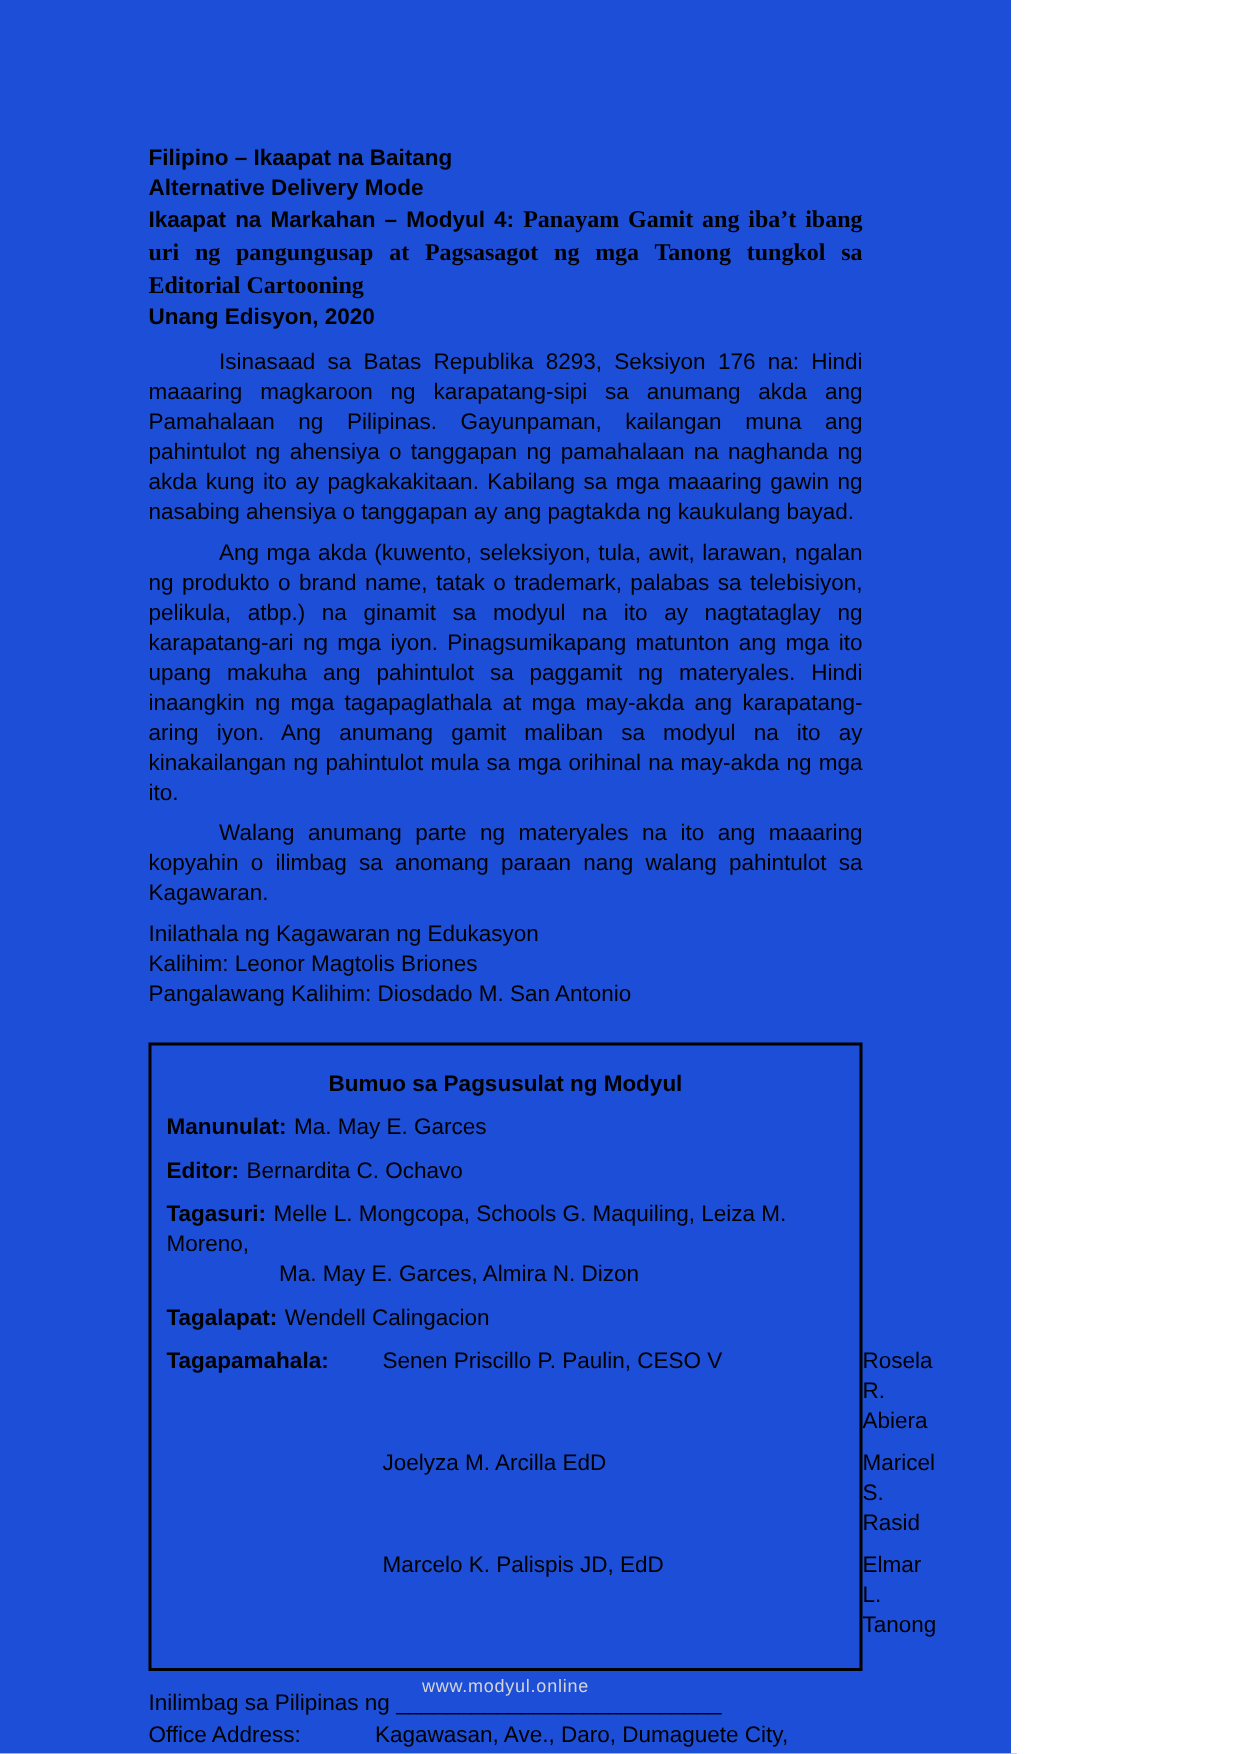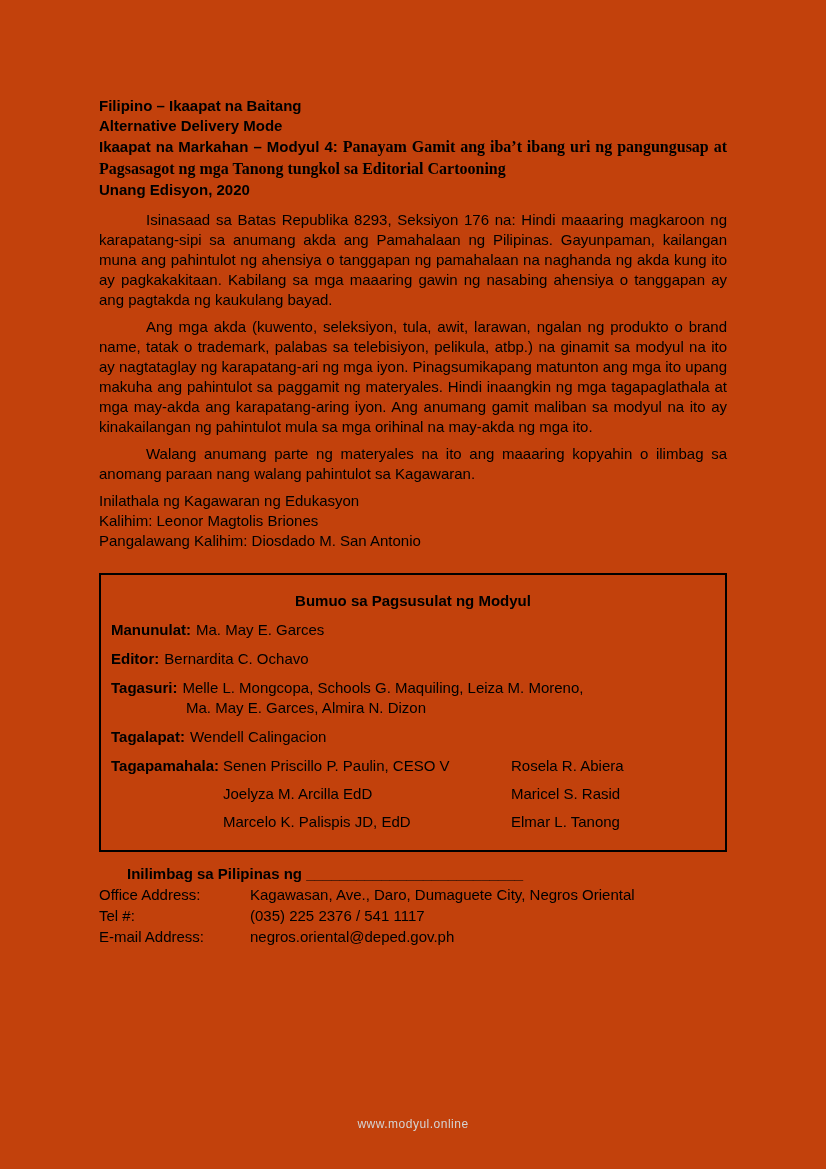--- a/index.html
+++ b/index.html
@@ -1,19 +1,19 @@
 <!DOCTYPE html>
 <html><head>
 <meta charset="utf-8">
 <style>
   html, body { margin:0; padding:0; background:#ffffff; }
   .page {
     position:relative;
-    width:826px; height:1169px;
-    background:#c2410c;
+    width:674px; height:1169px;
+    background:#1d4ed8;
     box-sizing:border-box;
     padding:96px 99px 0 99px;
     overflow:hidden;
     font-family:"Liberation Sans", sans-serif;
     font-size:15px;
     color:#000;
   }
   .hdr-line { font-weight:bold; line-height:20px; }
   .hdr-module { font-weight:bold; line-height:22px; text-align:justify; margin:0; }
   .hdr-module .module-title { font-size:16px;font-family:Liberation Serif, serif; }
@@ -35,26 +35,27 @@
   }
   .credits-title { text-align:center; font-weight:bold; line-height:20px; margin:0 0 9px 0; }
   .credit-row { line-height:20px; margin-bottom:9px; }
   .credit-row .lbl { font-weight:bold; margin-right:5px; }
   .tagasuri-line2 { margin-left:75px; line-height:20px; }
   .tg-row {
     display:grid;
     grid-template-columns:112px 288px auto;
     line-height:20px;
     margin-bottom:8px;
+    gap:32px;
   }
   .tg-row .lbl { font-weight:bold; }
   .tg-row:last-child { margin-bottom:0; }
 
   .imprint { margin-top:12px; }
-  .imprint-bold { font-weight:bold; line-height:20px;margin-left:28px; }
+  .imprint-bold { font-weight:normal; line-height:20px; }
   .imprint-row {
     display:grid;
     grid-template-columns:151px auto;
     line-height:21px;
   }
   .watermark {
     position:absolute;
     left:0; right:0; top:1117px;
     text-align:center;
     color:#d4d4d4;

